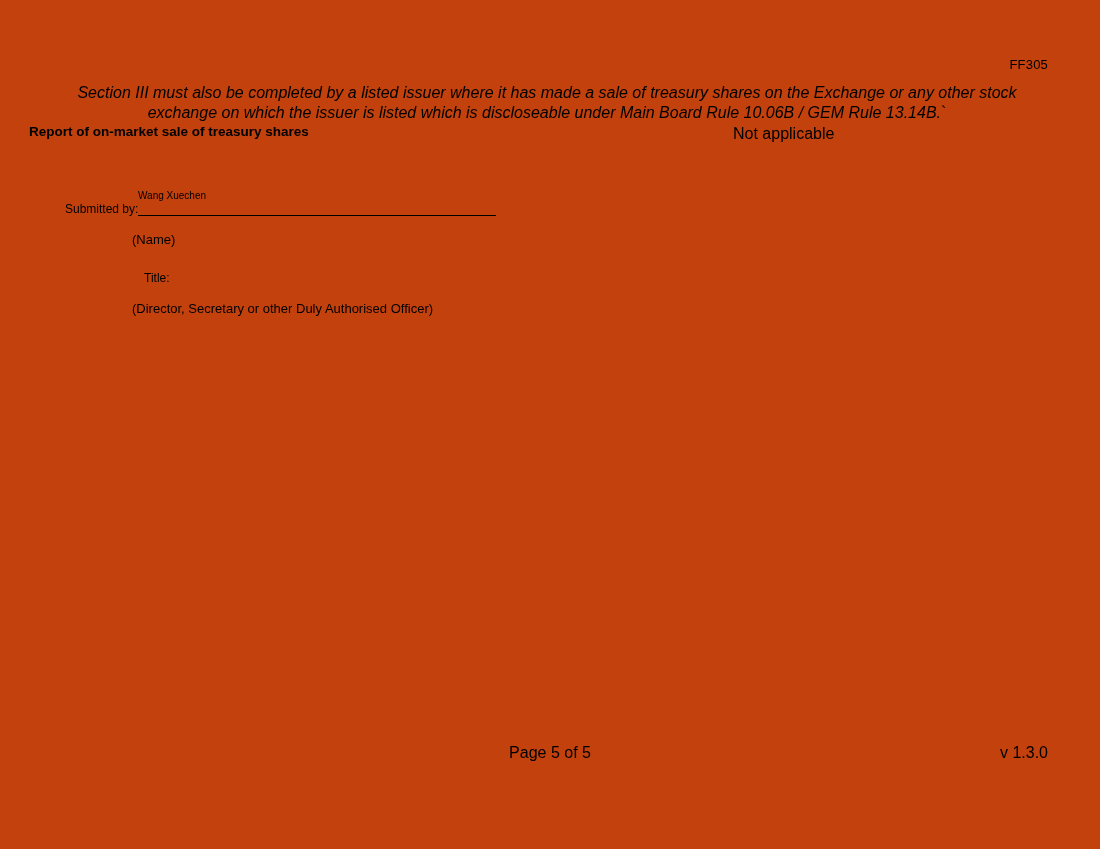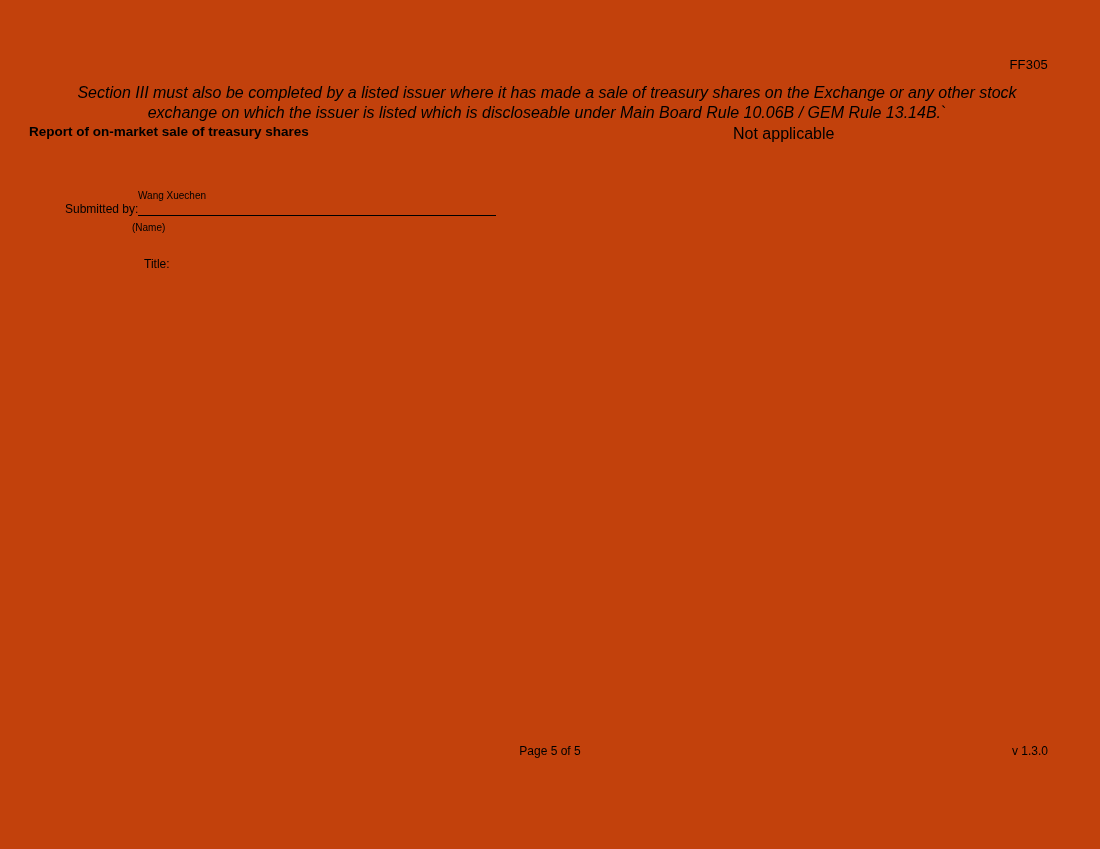--- a/index.html
+++ b/index.html
@@ -78,37 +78,37 @@
     left: 78px;
     bottom: 4px;
     width: 358px;
     font-size: 10px;
     border-bottom: 1px solid #000000;
     padding-bottom: 14px;
   }
   .sig-caption {
     position: relative;
     left: 72px;
-    font-size: 10px;
-    margin-top: 2px;
+    font-size: 13px;
+    margin-top: 12px;
     margin-bottom: 14px;
   }
   .footer-page {
     position: absolute;
     top: 744px;
     left: 0;
     width: 1100px;
     text-align: center;
-    font-size: 12px;
+    font-size: 16px;
   }
   .footer-version {
     position: absolute;
     top: 744px;
     right: 52px;
-    font-size: 12px;
+    font-size: 16px;
   }
 </style>
 </head>
 <body>
 
 <div class="page">
 
   <div class="form-code">FF305</div>
 
   <div class="section-note"><span>Section III must also be completed by a listed issuer where it has made a sale of treasury shares on the Exchange or any other stock exchange on which the issuer is listed which is discloseable under Main Board Rule 10.06B / GEM Rule 13.14B.</span><span class="tail">`</span></div>
@@ -121,19 +121,20 @@
 
     <div class="sig-row">
       <span class="sig-label submitted">Submitted by:</span>
       <span class="sig-value">Wang Xuechen</span>
     </div>
     <div class="sig-caption">(Name)</div>
 
     <div class="sig-row">
       <span class="sig-label title">Title:</span>
     </div>
+    <div class="sig-caption">(Director, Secretary or other Duly Authorised Officer)</div>
 
   </div>
 
   <div class="footer-page">Page 5 of 5</div>
   <div class="footer-version">v 1.3.0</div>
 
 </div>
 
 </body></html>

